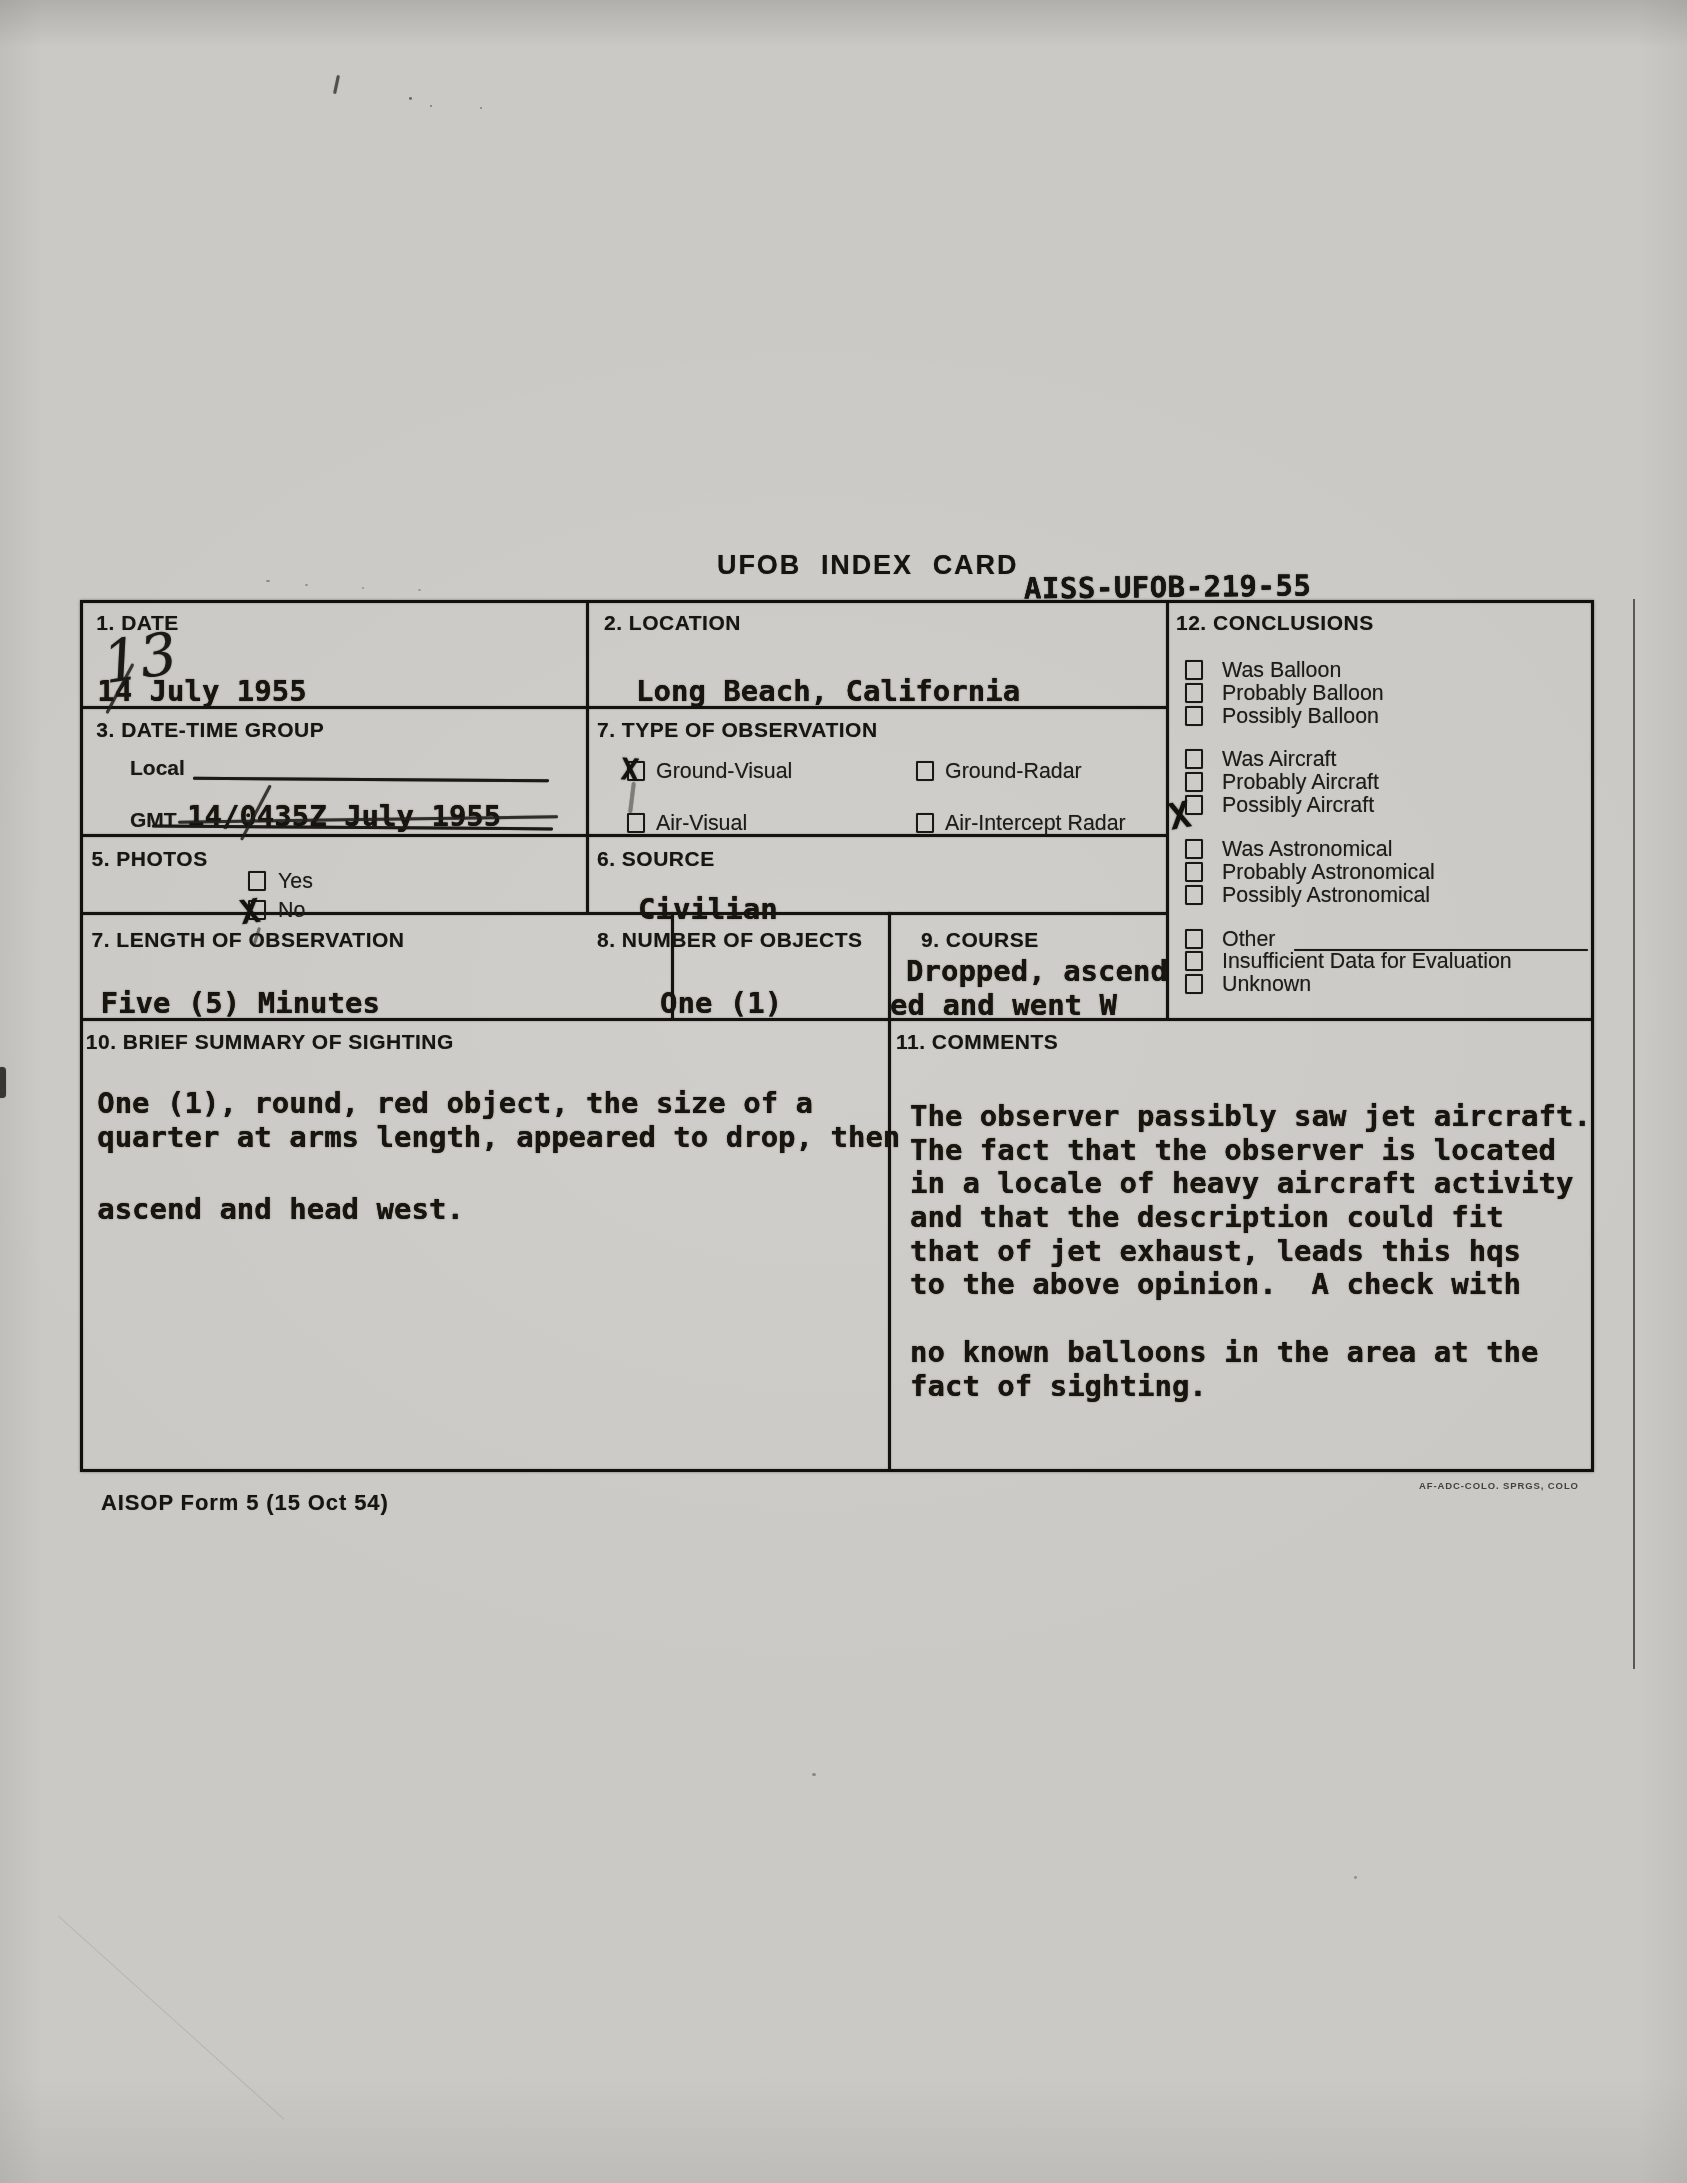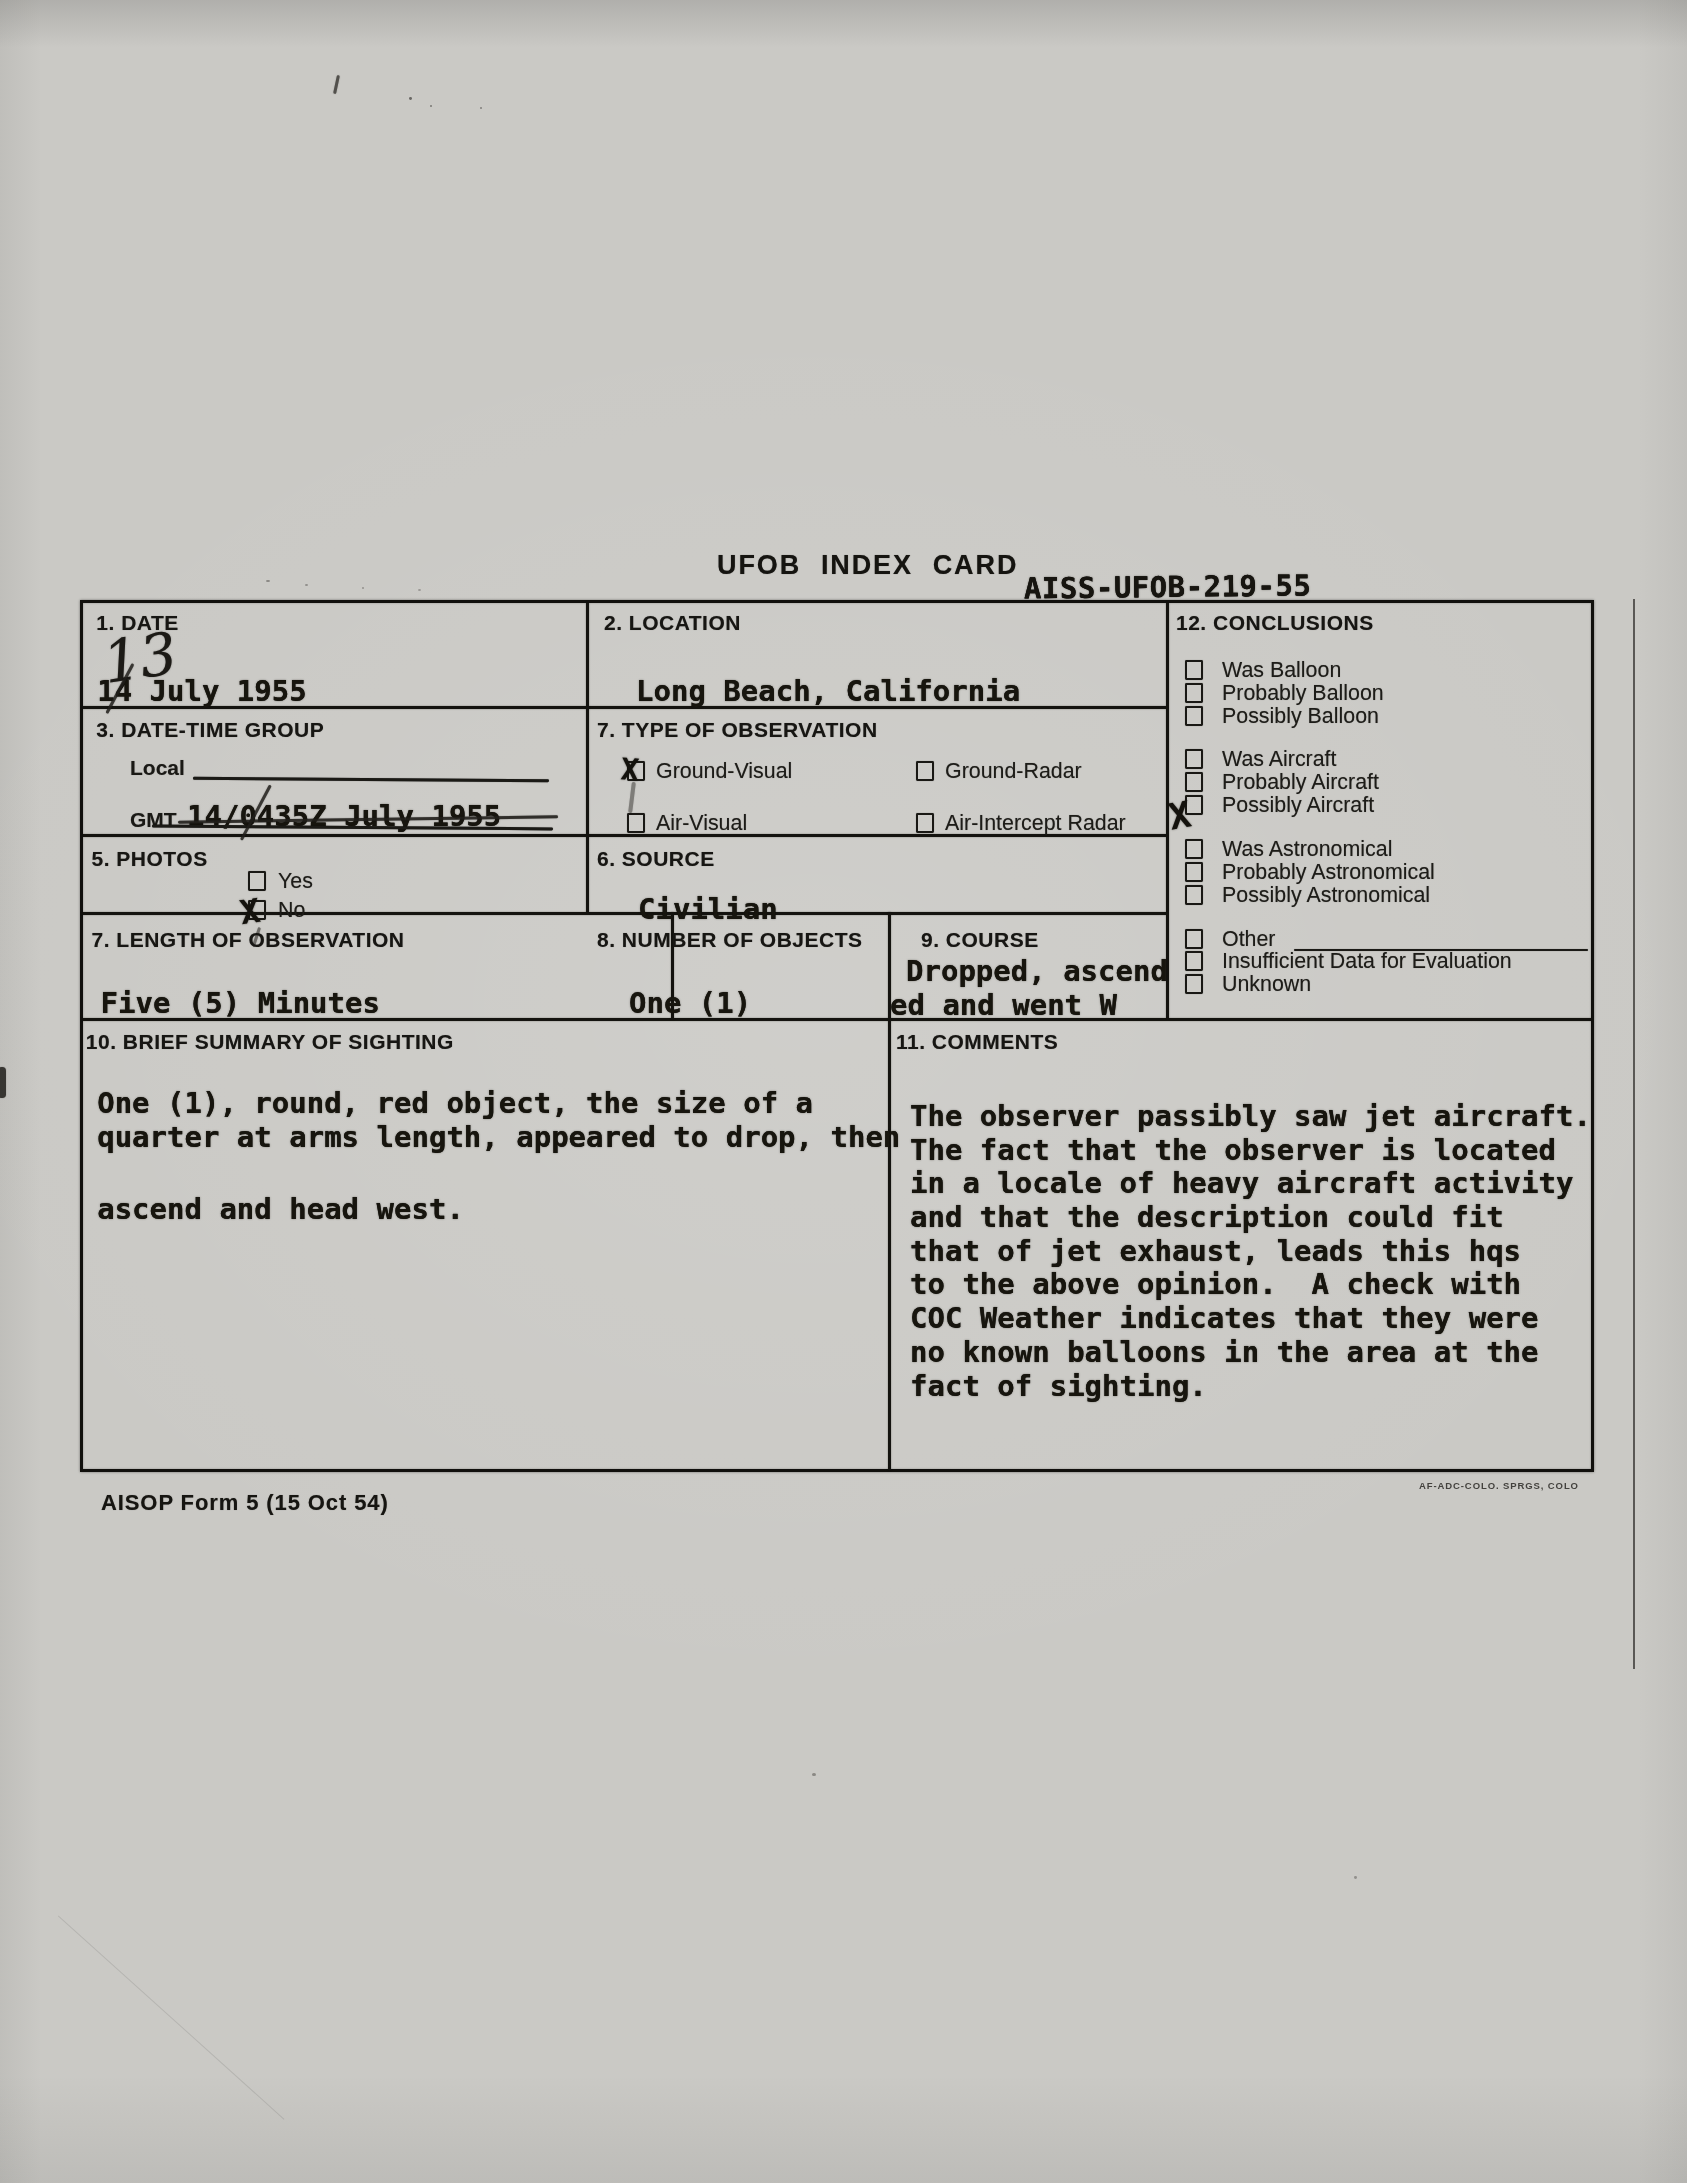--- a/index.html
+++ b/index.html
@@ -131,21 +131,21 @@
     </div>
     <div class="pen" style="left:172px;top:324px;width:3.3px;height:20px;transform:rotate(18deg);opacity:.55;"></div>
 
     <div class="lbl" style="left:514px;top:244px;">6. SOURCE</div>
     <div class="typed" style="left:555px;top:289px;">Civilian</div>
 
     <div class="lbl" style="left:8.5px;top:325px;">7. LENGTH OF OBSERVATION</div>
     <div class="typed" style="left:17.6px;top:383px;">Five (5) Minutes</div>
 
     <div class="lbl" style="left:514px;top:325px;">8. NUMBER OF OBJECTS</div>
-    <div class="typed" style="left:546px;top:383px;">One (1)</div>
+    <div class="typed" style="left:577px;top:383px;">One (1)</div>
 
     <div class="lbl" style="left:838px;top:325px;">9. COURSE</div>
     <div class="typed" style="left:823px;top:351px;">Dropped, ascend</div>
     <div class="typed" style="left:807px;top:385px;">ed and went W</div>
 
     <div class="lbl" style="left:1093px;top:7.6px;">12. CONCLUSIONS</div>
 
     <div class="opt-row" style="left:1102px;top:56px;">
       <span class="box"></span>
 
@@ -213,21 +213,20 @@
     <div class="typed" style="left:14.2px;top:517px;">quarter at arms length, appeared to drop, then</div>
     <div class="typed" style="left:14.2px;top:552px;margin-top:37px;">ascend and head west.</div>
 
     <div class="lbl" style="left:813px;top:427px;">11. COMMENTS</div>
     <div class="typed" style="left:827px;top:496px;">The observer passibly saw jet aircraft.</div>
     <div class="typed" style="left:827px;top:530px;">The fact that the observer is located</div>
     <div class="typed" style="left:827px;top:563px;">in a locale of heavy aircraft activity</div>
     <div class="typed" style="left:827px;top:597px;">and that the description could fit</div>
     <div class="typed" style="left:827px;top:631px;">that of jet exhaust, leads this hqs</div>
     <div class="typed" style="left:827px;top:664px;">to the above opinion.  A check with</div>
-    <div class="typed" style="left:827px;top:698px;">COC Weather indicates that they were</div>
     <div class="typed" style="left:827px;top:732px;">no known balloons in the area at the</div>
     <div class="typed" style="left:827px;top:766px;">fact of sighting.</div>
   </div>
 
   <div class="abs footer" style="left:101px;top:1490px;">AISOP Form 5 (15 Oct 54)</div>
   <div class="abs tiny" style="left:1419px;top:1480px;">AF-ADC-COLO. SPRGS, COLO</div>
 
 </div>
 
 

